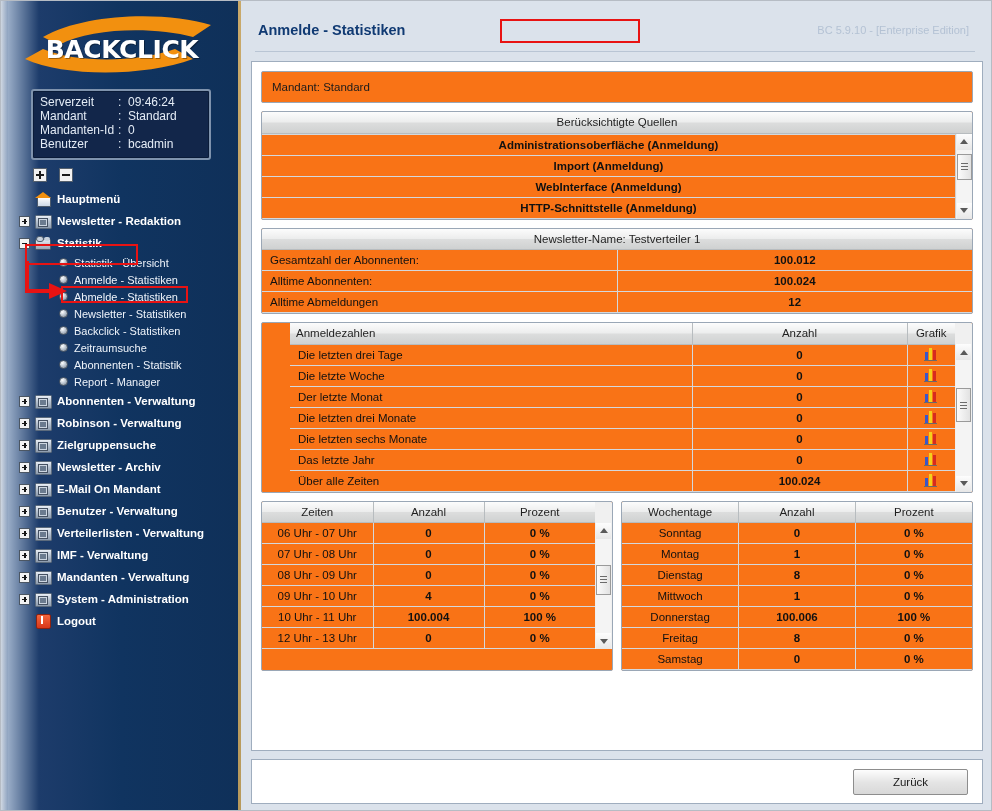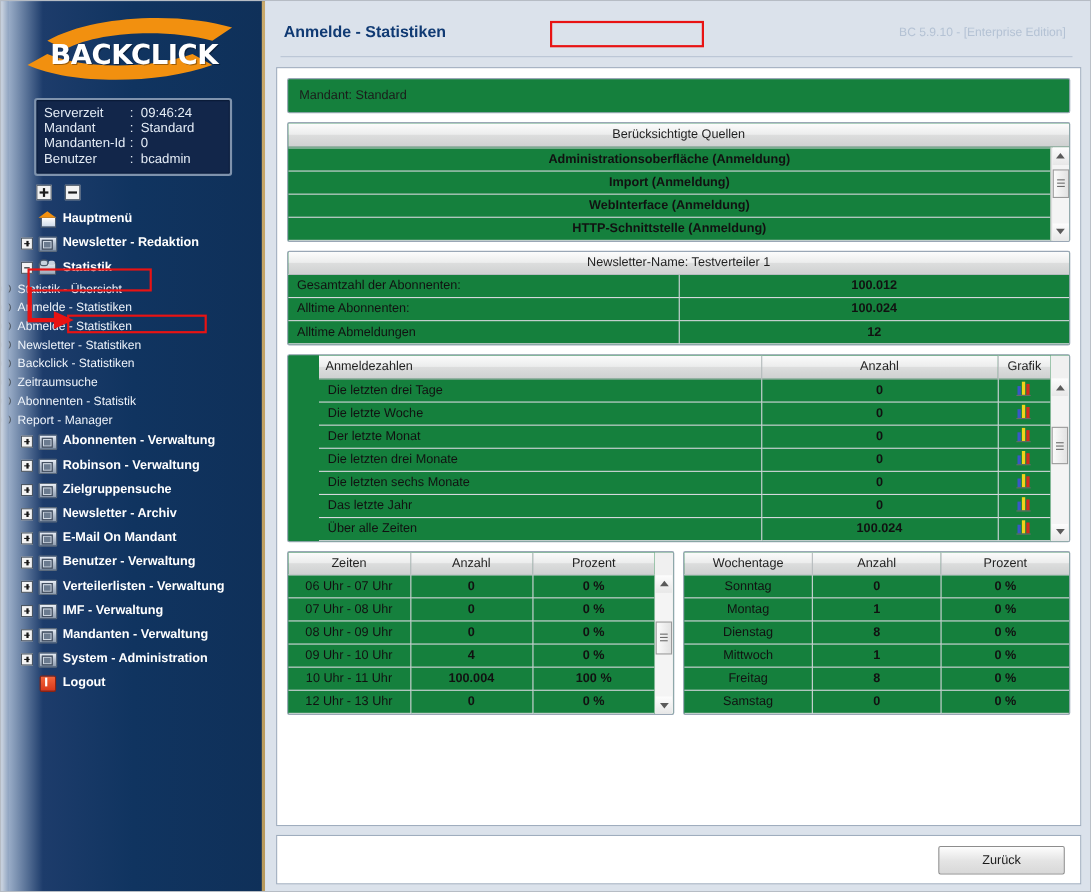--- a/index.html
+++ b/index.html
@@ -147,21 +147,21 @@
     content:""; position:absolute; left:7px; top:3px; width:2px; height:8px;
     background:#ffffff; box-shadow: 0 0 0 0 #fff;
   }
   
   .bullet {
     width:9px;height:9px;flex:0 0 9px;border-radius:50%;margin-right:6px;
     background: radial-gradient(circle at 35% 30%, #ffffff 0%, #c6cfd9 40%, #76818f 100%);
     border:1px solid #4f5a67;
   }
   .nav-sub {
-    display:flex; align-items:center; height:17px; 
+    display:flex; align-items:center; height:17px; padding-left:58px;
     font-size:11px; color:#eef3fa; cursor:pointer; white-space:nowrap;
   }
 
   
   .hl-box { position:absolute; border:2px solid #e81313; pointer-events:none; z-index: 40; }
   #hl-arrow { position:absolute; z-index:41; pointer-events:none; }
 
   
   #main {
     flex: 1 1 auto;
@@ -187,21 +187,21 @@
     flex: 1 1 auto;
     background: #ffffff;
     border: 1px solid #9fadbe;
     display: flex; flex-direction: column;
     padding: 9px;
     gap: 8px;
     overflow: hidden;
   }
   .outer-box {
     border: 1px solid #9aa7b6;
-    background: #15803d;
+    background: #f97316;
     border-radius: 2px;
   }
   #mandant-box { padding: 9px 10px; font-size: 11.5px; color: #1b1b1b; }
 
   
   .tbl { width: 100%; border-collapse: collapse; font-size: 11.5px; }
   .tbl th {
     background: linear-gradient(to bottom,#fcfcfc 0%, #eceded 48%, #dcdddd 52%, #cfd1d1 100%);
     border: 1px solid #b7bcbf;
     font-weight: normal;
@@ -695,20 +695,25 @@
                   <td class="c" style="border-left:0;font-weight:normal;">Dienstag</td>
                   <td class="c">8</td>
                   <td class="c" style="border-right:0;">0 %</td>
                 </tr>
                 <tr>
                   <td class="c" style="border-left:0;font-weight:normal;">Mittwoch</td>
                   <td class="c">1</td>
                   <td class="c" style="border-right:0;">0 %</td>
                 </tr>
                 <tr>
+                  <td class="c" style="border-left:0;font-weight:normal;">Donnerstag</td>
+                  <td class="c">100.006</td>
+                  <td class="c" style="border-right:0;">100 %</td>
+                </tr>
+                <tr>
                   <td class="c" style="border-left:0;font-weight:normal;">Freitag</td>
                   <td class="c">8</td>
                   <td class="c" style="border-right:0;">0 %</td>
                 </tr>
                 <tr>
                   <td class="c" style="border-left:0;font-weight:normal;">Samstag</td>
                   <td class="c">0</td>
                   <td class="c" style="border-right:0;">0 %</td>
                 </tr>
               </tbody>

